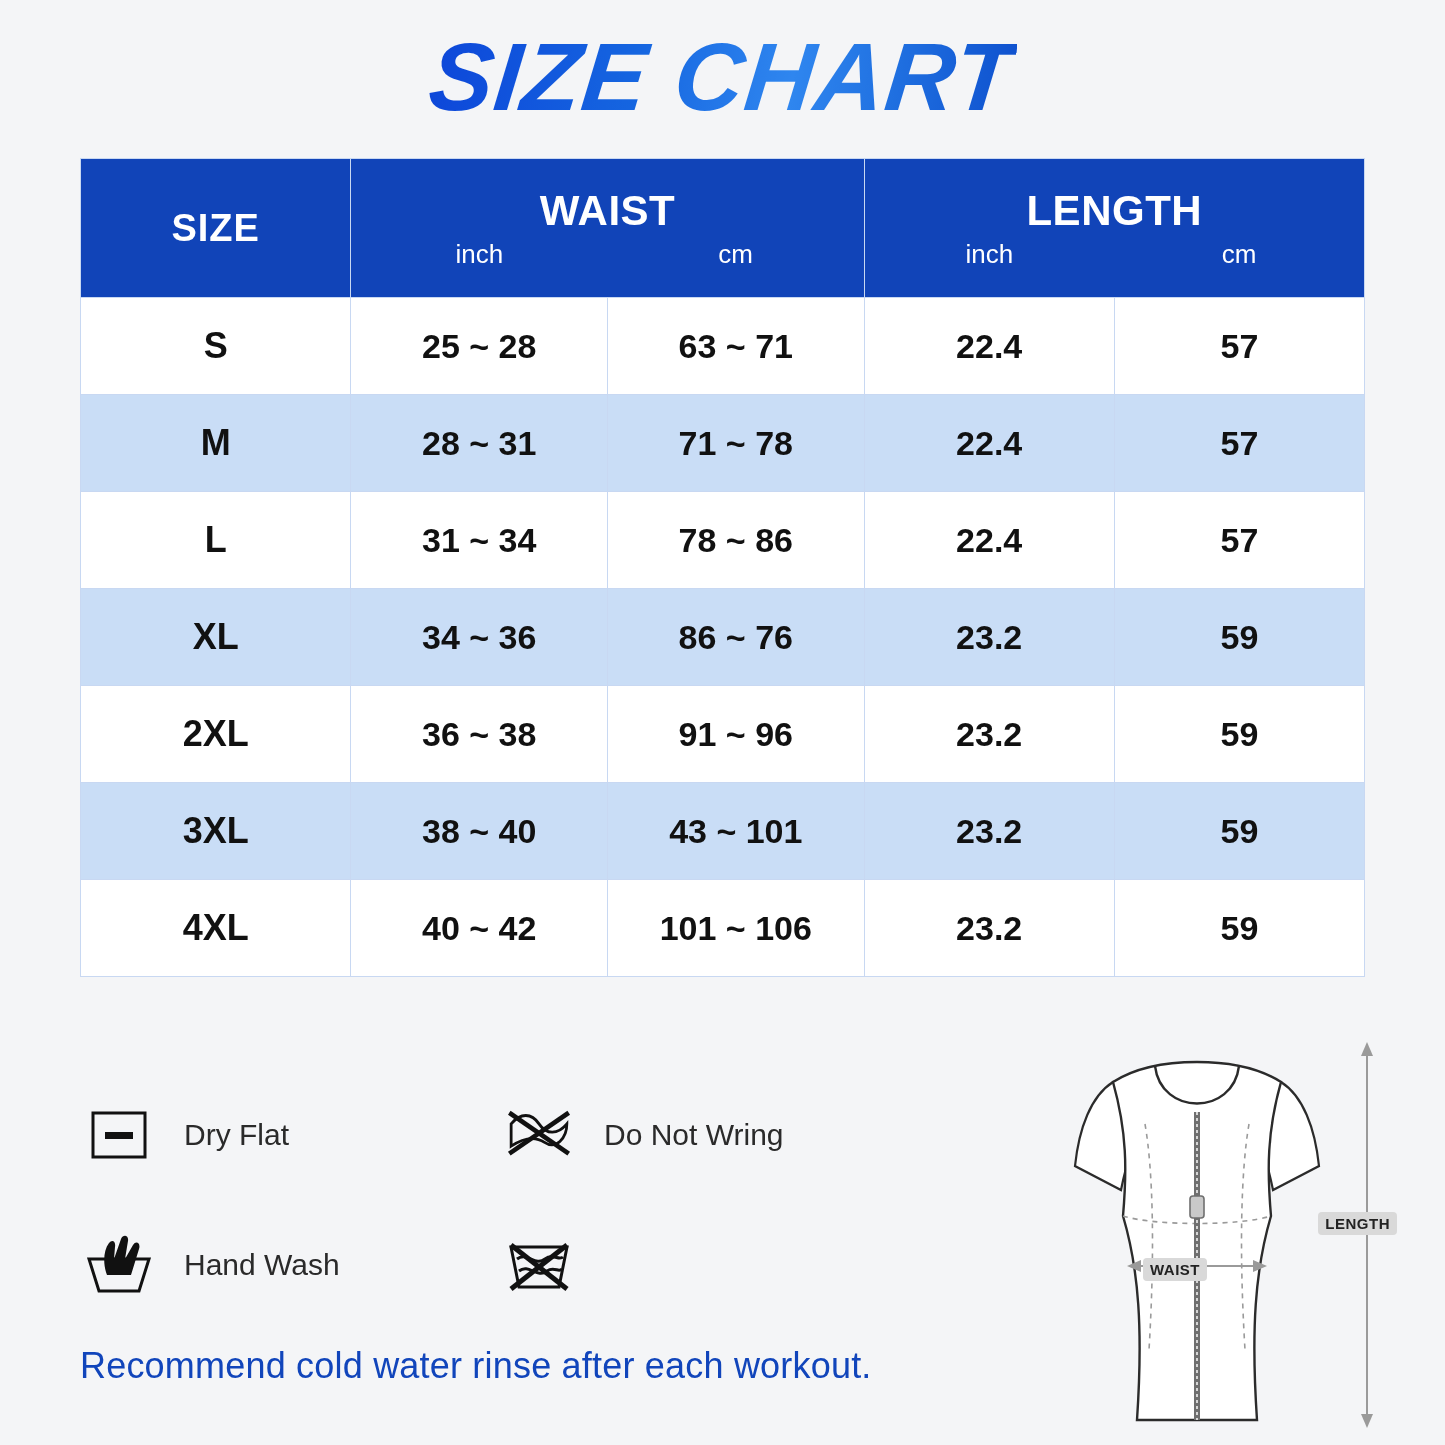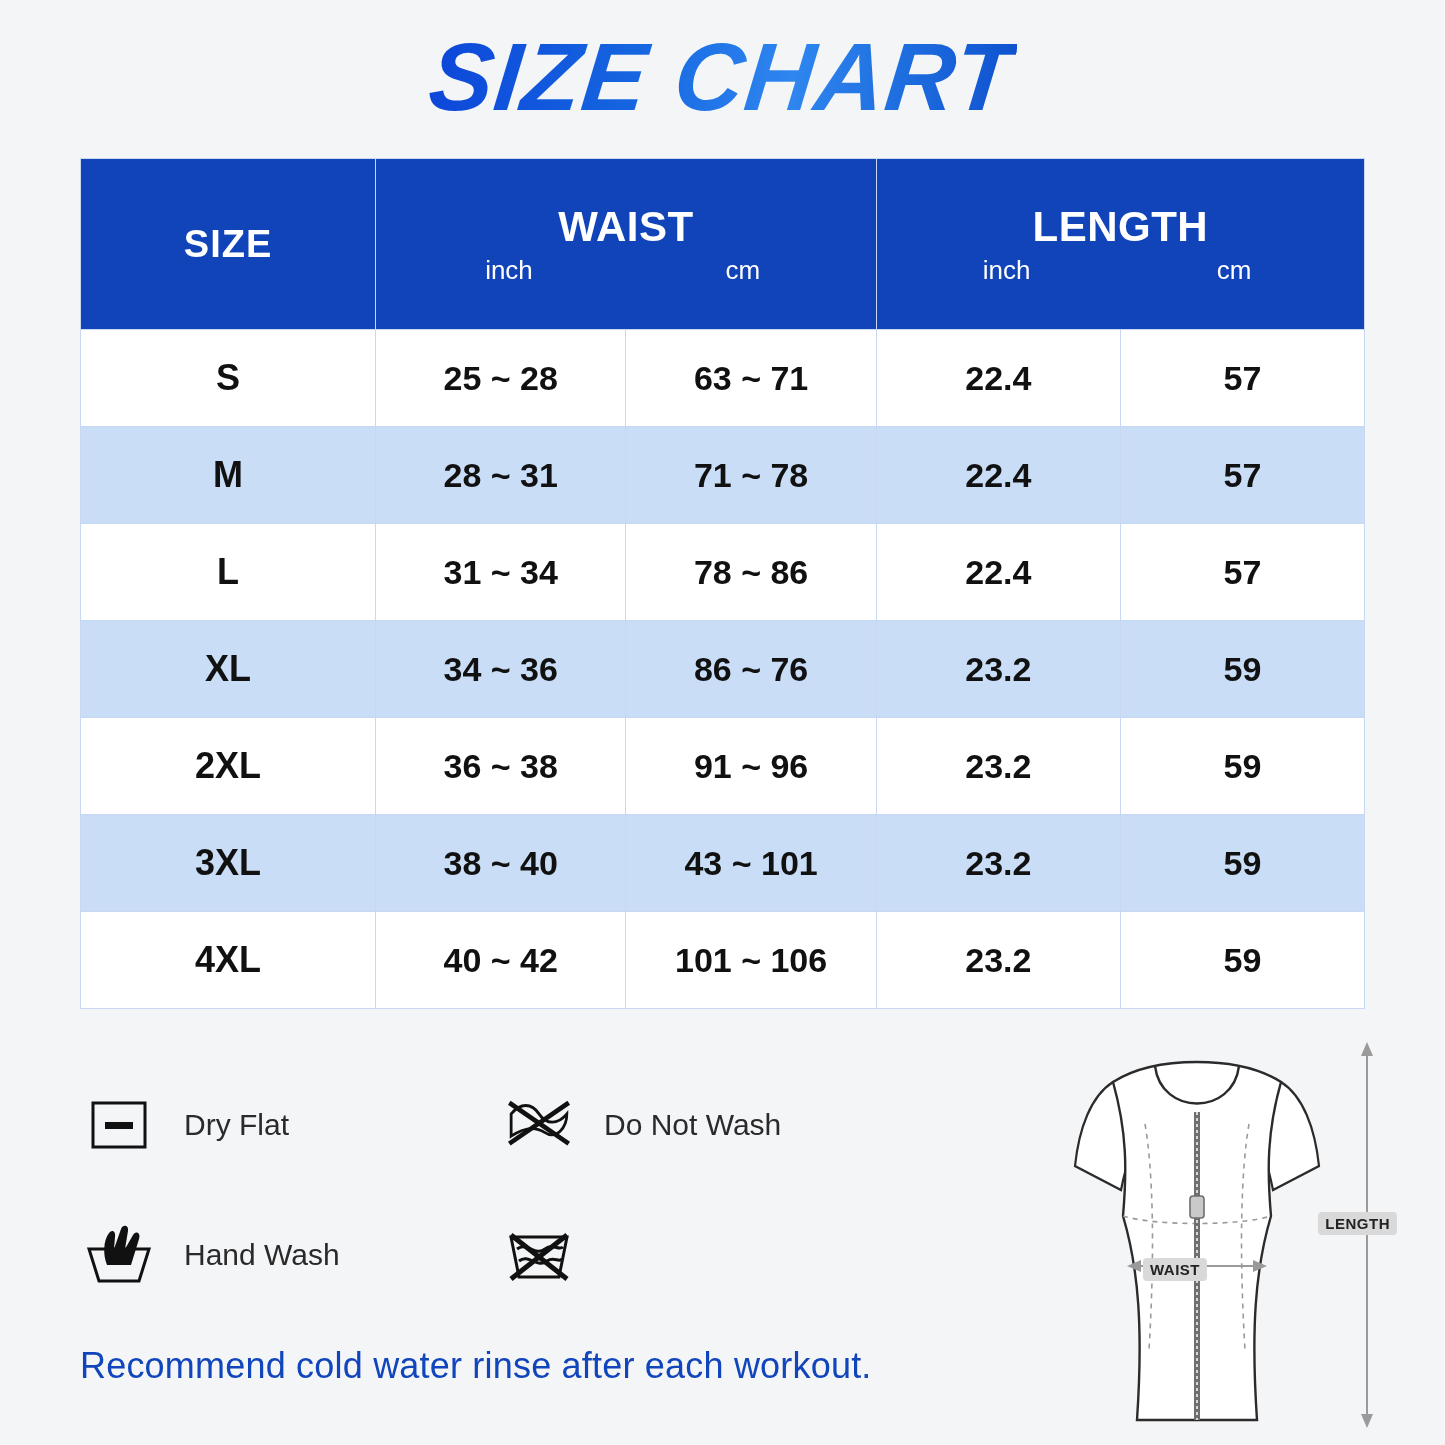--- a/index.html
+++ b/index.html
@@ -46,21 +46,21 @@
   }
   table.size-table th,
   table.size-table td {
     border: 1px solid #c8d8f2;
     text-align: center;
   }
   thead th {
     background: #1144b8;
     color: #fff;
     border: 1px solid #1144b8;
-    padding: 16px;
+    padding: 0;
     height: 138px;
     vertical-align: middle;
   }
   .hdr-size {
     font-size: 38px;
     font-weight: bold;
     letter-spacing: 1px;
   }
   .grp {
     display: flex;
@@ -98,21 +98,21 @@
   .lower {
     position: absolute;
     left: 0;
     top: 1030px;
     width: 1445px;
     height: 415px;
   }
   .care-grid {
     position: absolute;
     left: 80px;
-    top: 30px;
+    top: 40px;
     width: 880px;
   }
   .care-row {
     display: flex;
     align-items: center;
     height: 130px;
   }
   .care-item {
     display: flex;
     align-items: center;
@@ -267,21 +267,21 @@
       </div>
 
       <div class="care-item">
         <span class="care-icon">
           <svg width="84" height="72" viewBox="0 0 84 72">
             <path d="M12 24 C22 12, 34 12, 42 24 C50 36, 62 36, 72 24 C72 40, 60 52, 48 44 C36 36, 24 40, 12 48 Z" fill="none" stroke="#111" stroke-width="3"></path>
             <line x1="10" y1="12" x2="74" y2="56" stroke="#111" stroke-width="5"></line>
             <line x1="74" y1="12" x2="10" y2="56" stroke="#111" stroke-width="5"></line>
           </svg>
         </span>
-        <span class="care-label">Do Not Wash</span>
+        <span class="care-label">Do Not Wring</span>
       </div>
 
     </div>
 
     <div class="care-row">
 
       <div class="care-item">
         <span class="care-icon">
           <svg width="76" height="72" viewBox="0 0 76 72">
             <path d="M8 30 L68 30 L58 62 L18 62 Z" fill="none" stroke="#111" stroke-width="3"></path>

